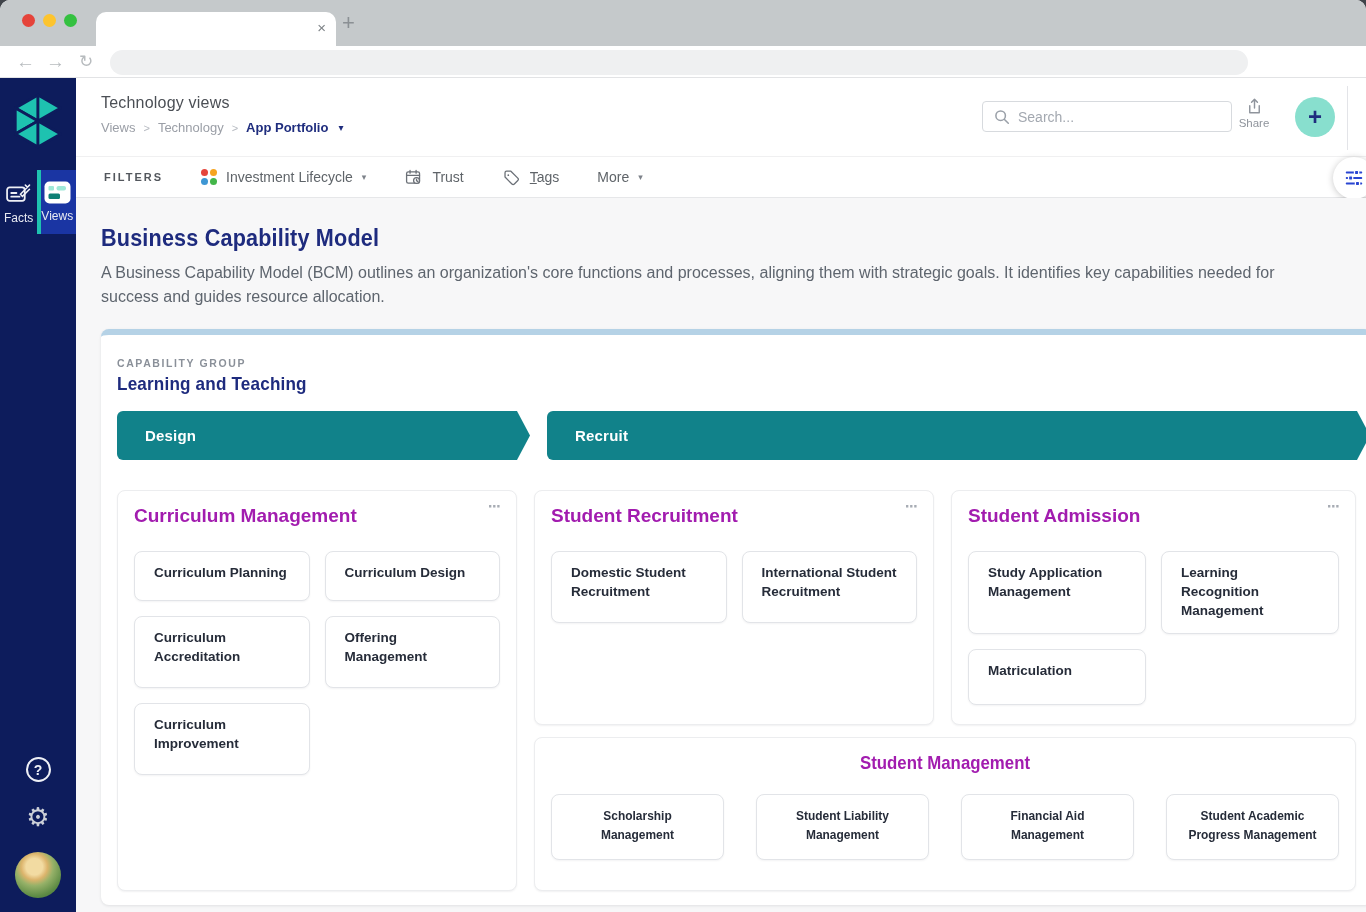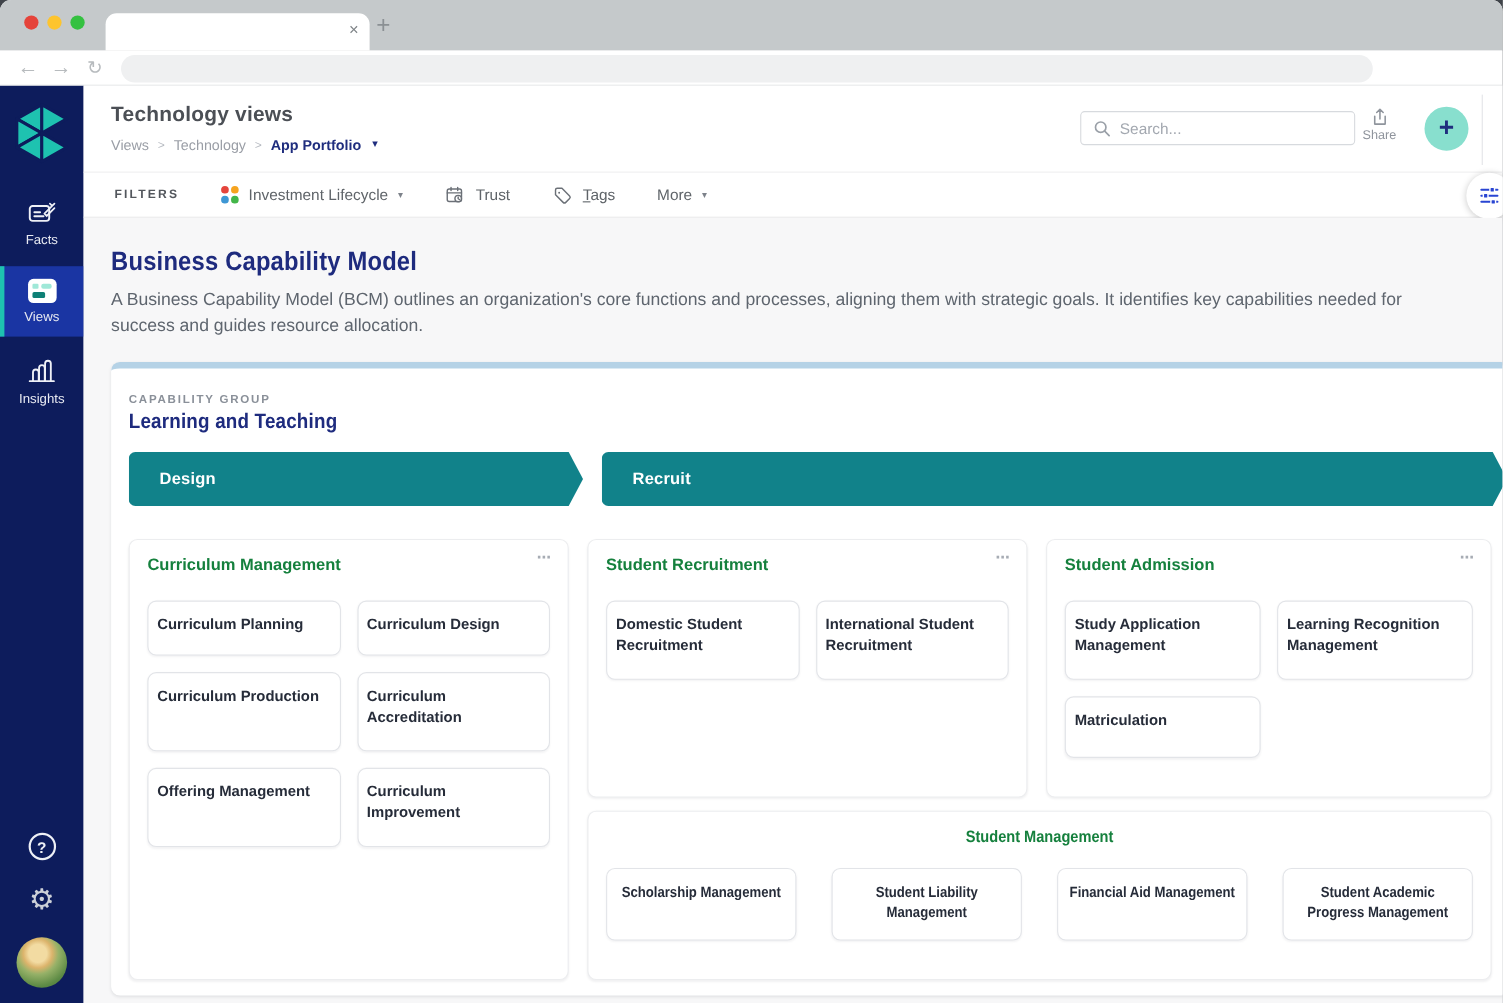--- a/index.html
+++ b/index.html
@@ -17,35 +17,35 @@
   .tab-close { position:absolute; right:10px; top:7px; font-size:15px; color:#7e8387; cursor:default; }
   .new-tab { position:absolute; left:342px; top:8px; font-size:22px; color:#8b9094; line-height:30px; }
   .toolbar { position:absolute; left:0; top:46px; right:0; height:32px; background:#fff; border-bottom:1px solid #e2e3e5; }
   .nav-ic { position:absolute; top:2px; font-size:19px; color:#b7bbbe; line-height:28px; }
   .url-pill { position:absolute; left:110px; top:4px; width:1138px; height:25px; border-radius:13px; background:#eff0f1; }
 
   
   .app { position:absolute; left:0; top:78px; right:0; bottom:0; background:#f7f7f8; }
   .sidebar { position:absolute; left:0; top:0; bottom:0; width:76px; background:#0d1c5c; color:#fff; }
   .logo { margin:14px auto 0; width:54px; height:58px; display:block; }
-  .nav-items { margin-top:20px; display:flex; flex-direction:column;justify-content:space-between; }
+  .nav-items { margin-top:20px; display:flex; flex-direction:row;justify-content:space-between; }
   .nav-item { height:64px; margin-bottom:8px; display:flex; flex-direction:column; align-items:center; justify-content:center;
     gap:5px; font-size:12px; color:#e8eaf2; border-left:4px solid transparent; border-right:4px solid transparent; }
   .nav-item.active { background:#1a35a3; border-left-color:#1ec2b0; }
   .sb-bottom { position:absolute; left:0; right:0; bottom:14px; display:flex; flex-direction:column; align-items:center; gap:22px; }
   .help-ic { width:25px; height:25px; border:2px solid #eef0f6; border-radius:50%; font-size:14px; font-weight:bold;
     color:#eef0f6; display:flex; align-items:center; justify-content:center; }
   .gear-ic { font-size:26px; color:#ccd0d8; line-height:26px; }
   .avatar { width:46px; height:46px; border-radius:50%;
     background:radial-gradient(circle at 42% 32%, #f2dba2 0 20%, #dcb46c 32%, #96b168 46%, #5d8b45 72%, #3f6b33 100%); }
 
   
   .content { position:absolute; left:76px; top:0; right:0; bottom:0; }
   .hdr { position:relative; height:78px; background:#fff; padding:16px 0 0 25px; }
-  .hdr-title { font-size:19px; font-weight:700; color:#4b4f55; letter-spacing:.2px; }
+  .hdr-title { font-size:16px; font-weight:400; color:#4b4f55; letter-spacing:.2px; }
   .crumbs { margin-top:8px; display:flex; align-items:center; gap:8px; font-size:13px; color:#9a9ea6; }
   .crumb-sep { color:#b5b9c0; font-size:11px; }
   .crumb-cur { color:#1f2d7e; font-weight:700; }
   .crumb-caret { color:#1f2d7e; font-size:10px; margin-left:2px; }
   .searchbox { position:absolute; right:134px; top:23px; width:250px; height:31px; border:1px solid #d7dade; border-radius:4px;
     display:flex; align-items:center; gap:8px; padding-left:10px; background:#fff; }
   .searchbox .ph { font-size:14px; color:#a3a8b0; }
   .share { position:absolute; right:93px; top:19px; width:38px; display:flex; flex-direction:column; align-items:center; }
   .share .lbl { font-size:11.5px; color:#8f949c; margin-top:1px; }
   .plus-btn { position:absolute; right:31px; top:19px; width:40px; height:40px; border-radius:50%; background:#88dfce;
@@ -86,25 +86,25 @@
   .groups { margin-top:30px; display:flex; gap:17px; }
   .col-left { flex:none; width:400px; }
   .col-right { flex:1; display:flex; flex-direction:column; gap:12px; }
   .row-top { display:flex; gap:17px; height:235px; }
   .gcard { background:#fff; border:1px solid #ecedef; border-radius:8px; box-shadow:0 1px 2px rgba(16,24,40,.06);
     padding:14px 16px; position:relative; }
   .gcard.sr { flex:none; width:400px; }
   .gcard.sa { flex:1; }
   .gcard.sm { height:154px;text-align:center; }
   .gcard.cm { height:100%; }
-  .gtitle { font-size:15px; font-weight:700; color:#15803d; }
+  .gtitle { font-size:19px; font-weight:700; color:#a21caf; }
   .gdots { position:absolute; top:8px; right:14px; color:#a7acb4; font-size:13px; font-weight:700; letter-spacing:1px; }
   .grid2 { margin-top:24px; display:grid; grid-template-columns:1fr 1fr; gap:15px 15px; }
   .grid4 { margin-top:20px; display:grid; grid-template-columns:repeat(4,1fr); gap:32px; }
-  .sub { border:1px solid #e2e4e8; border-radius:8px; background:#fff; padding:12px 8px; min-height:72px;
+  .sub { border:1px solid #e2e4e8; border-radius:8px; background:#fff; padding:12px 19px; min-height:72px;
     font-size:13.5px; font-weight:700; color:#262c39; line-height:1.4; box-shadow:0 1px 2px rgba(16,24,40,.05); }
   .cm-grid .sub:nth-child(-n+2) { min-height:50px; }
   .sa-grid .sub:nth-child(3) { min-height:56px; }
   .grid4 .sub { min-height:66px; }
   .cond { display:inline-block; width:113%; transform:scaleX(.885); transform-origin:0 0; }
 </style>
 </head>
 <body>
 
 <div class="window">
@@ -260,21 +260,20 @@
           </div>
 
           <div class="groups">
             <div class="col-left">
               <div class="gcard cm">
                 <div class="gtitle">Curriculum Management</div>
                 <span class="gdots">⋯</span>
                 <div class="grid2 cm-grid">
                   <div class="sub">Curriculum Planning</div>
                   <div class="sub">Curriculum Design</div>
-                  <div class="sub">Curriculum Production</div>
                   <div class="sub">Curriculum Accreditation</div>
                   <div class="sub">Offering Management</div>
                   <div class="sub">Curriculum Improvement</div>
                 </div>
               </div>
             </div>
 
             <div class="col-right">
               <div class="row-top">
                 <div class="gcard sr">

